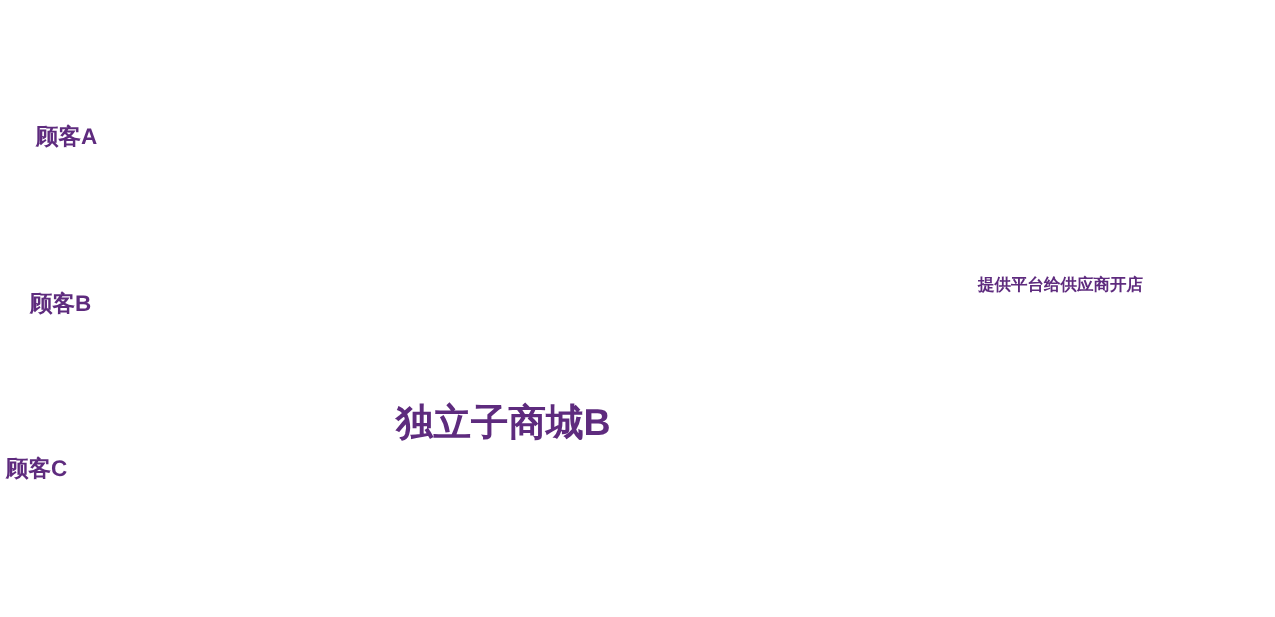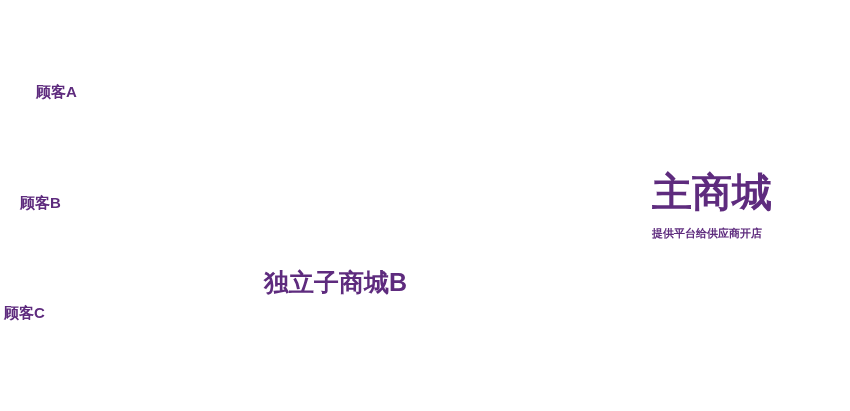--- a/index.html
+++ b/index.html
@@ -21,21 +21,21 @@
   .label {
     position: absolute;
     color: var(--accent, #5e2b7e);
     font-weight: bold;
     white-space: nowrap;
     line-height: 1.1;
   }
   .customer {
     font-size: 15px;
   }
-  #customer-a { left: 36px; top: 84px; }
+  #customer-a { left: 24px; top: 84px; }
   #customer-b { left: 20px; top: 195px; }
   #customer-c { left: 4px; top: 305px; }
   .submall {
     font-size: 25px;
   }
   #submall-a { left: 264px; top: 114px; }
   #submall-b { left: 264px; top: 269px; }
   .main-mall {
     position: absolute;
     left: 652px;
@@ -65,17 +65,16 @@
   <div class="label customer" id="customer-a">顾客A</div>
 
   <div class="label customer" id="customer-b">顾客B</div>
 
   <div class="label customer" id="customer-c">顾客C</div>
 
 
   <div class="label submall" id="submall-b">独立子商城B</div>
 
   <div class="main-mall">
-    <div class="main-mall-title">主商城</div>
     <div class="main-mall-subtitle">提供平台给供应商开店</div>
   </div>
 
 </div>
 
 </body></html>

